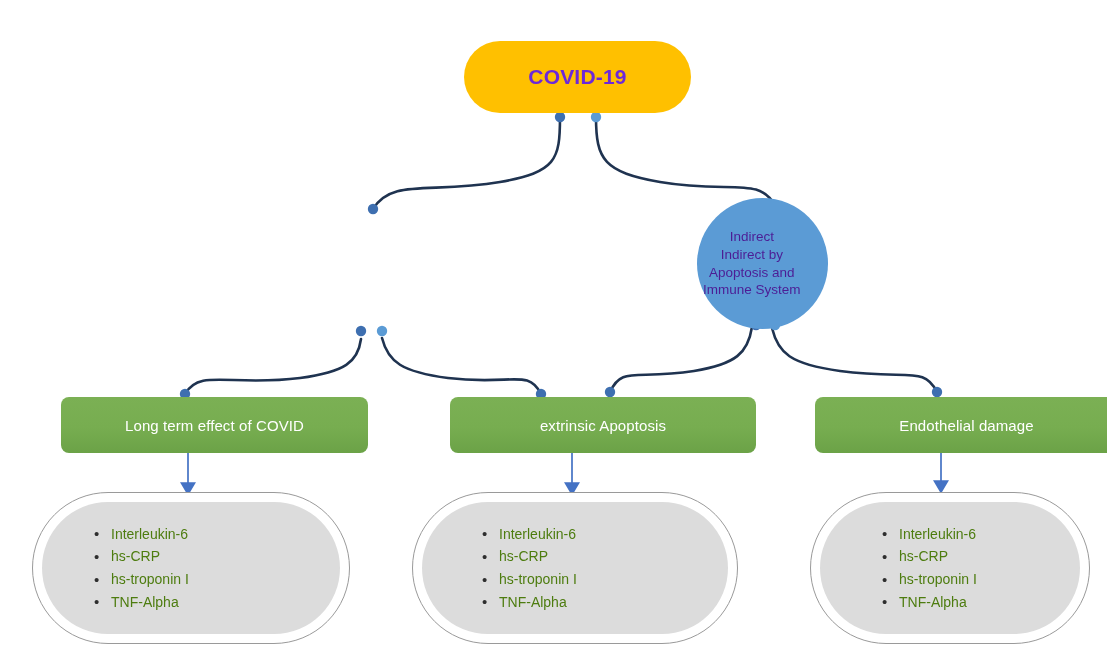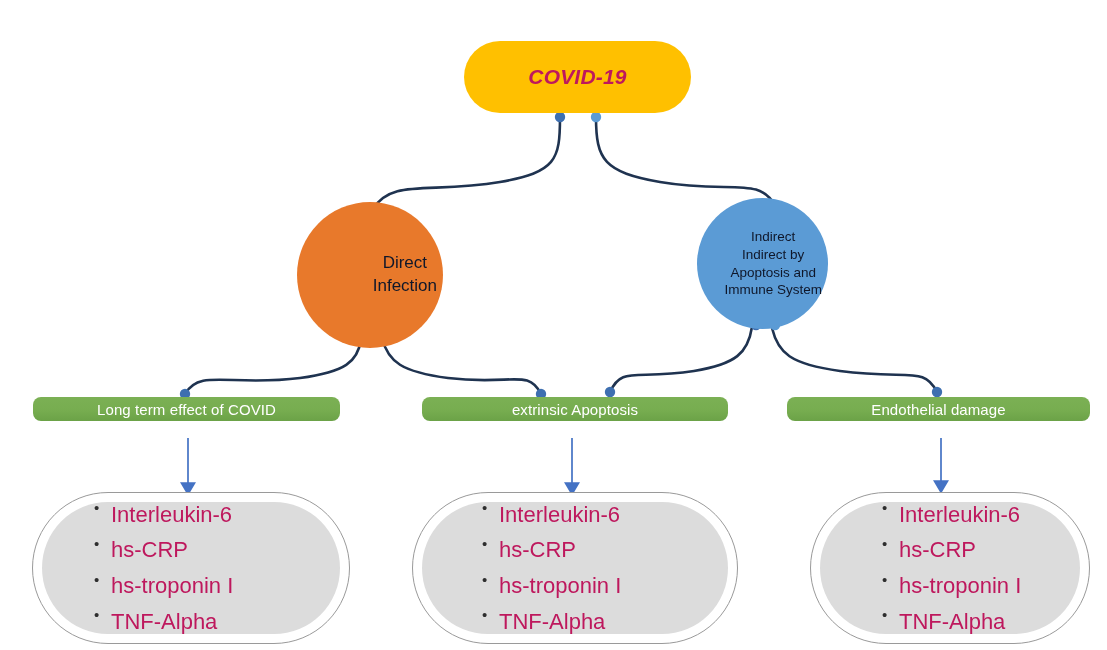--- a/index.html
+++ b/index.html
@@ -34,36 +34,35 @@
     width: 227px;
     height: 72px;
     background: #FFC000;
     border-radius: 36px;
     display: flex;
     align-items: center;
     justify-content: center;
     z-index: 3;
   }
   .root-label {
-    color: #be185d;
+    color: #6d28d9;
     font-size: 21px;
     font-weight: bold;
     letter-spacing: 0.2px;
-    font-style: italic;
   }
 
   
   .circle {
     position: absolute;
     border-radius: 50%;
     display: flex;
     align-items: center;
-    justify-content: flex-end;
+    justify-content: flex-start;
     text-align: center;
-    color: #0f172a;
+    color: #4c1d95;
     z-index: 3;
   }
   .circle-direct {
     left: 297px;
     top: 202px;
     width: 146px;
     height: 146px;
     background: #E8792B;
     font-size: 17px;
     line-height: 1.35;
@@ -75,27 +74,28 @@
     height: 131px;
     background: #5B9BD5;
     font-size: 13.5px;
     line-height: 1.32;
   }
   .circle-text { padding: 0 6px; }
 
   
   .green-bar {
     position: absolute;
-    height: 24px;
+    height: 56px;
     border-radius: 8px;
     background: linear-gradient(to bottom, #7BB054 0%, #77AD50 55%, #6BA247 100%);
     display: flex;
     align-items: center;
     justify-content: center;
     z-index: 3;
+    margin-left: 28px;
   }
   .green-label {
     color: #ffffff;
     font-size: 15px;
     letter-spacing: 0.1px;
   }
   .green-1 { left: 33px;  top: 397px; width: 307px; }
   .green-2 { left: 422px; top: 397px; width: 306px; }
   .green-3 { left: 787px; top: 397px; width: 303px; }
 
@@ -122,22 +122,22 @@
     align-items: center;
   }
   .grey-1 { left: 32px;  width: 318px; }
   .grey-2 { left: 412px; width: 326px; }
   .grey-3 { left: 810px; width: 280px; }
 
   .grey-list {
     margin: 0;
     padding: 0;
     list-style: none;
-    font-size: 22px;
-    color: #be185d;
+    font-size: 14px;
+    color: #4d7c0f;
     line-height: 1.62;
   }
   .grey-1 .grey-list { padding-left: 52px; }
   .grey-2 .grey-list { padding-left: 60px; }
   .grey-3 .grey-list { padding-left: 62px; }
   .grey-list li {
     position: relative;
     padding-left: 17px;
     white-space: nowrap;
   }
@@ -198,26 +198,20 @@
         <line x1="941" y1="438" x2="941" y2="482"></line>
         <polygon points="934.5,481 947.5,481 941,492"></polygon>
       </g>
     </g>
   </svg>
 
   <div class="root-node">
     <span class="root-label">COVID-19</span>
   </div>
 
-  <div class="circle circle-direct">
-    <div class="circle-text">
-      <div>Direct</div>
-      <div>Infection</div>
-    </div>
-  </div>
 
   <div class="circle circle-indirect">
     <div class="circle-text">
       <div>Indirect</div>
       <div>Indirect by</div>
       <div>Apoptosis and</div>
       <div>Immune System</div>
     </div>
   </div>
 

